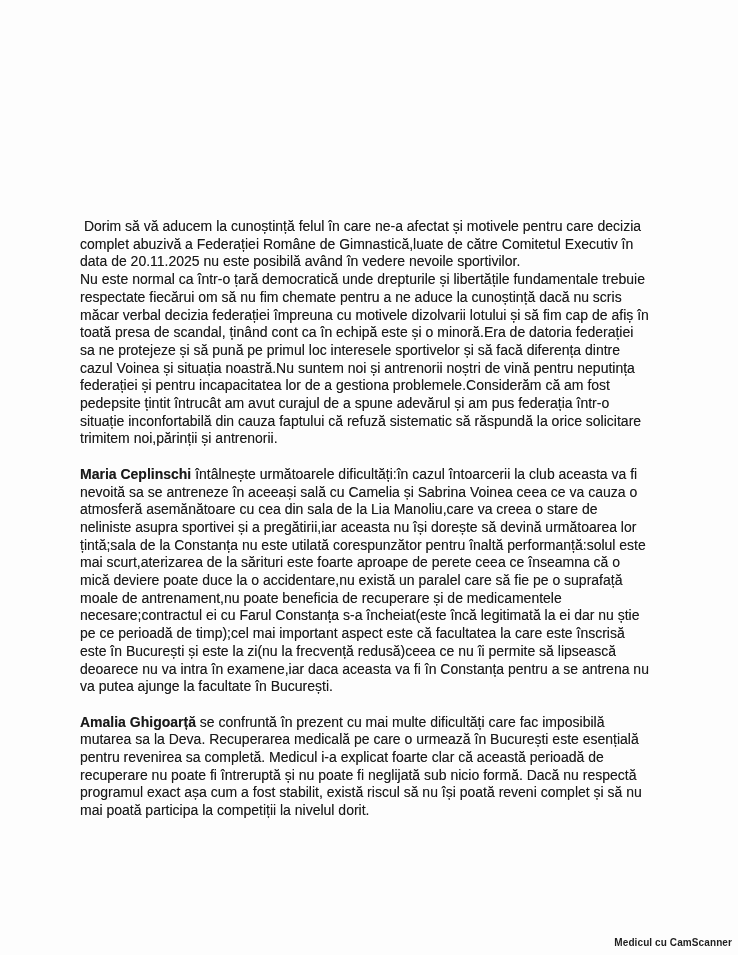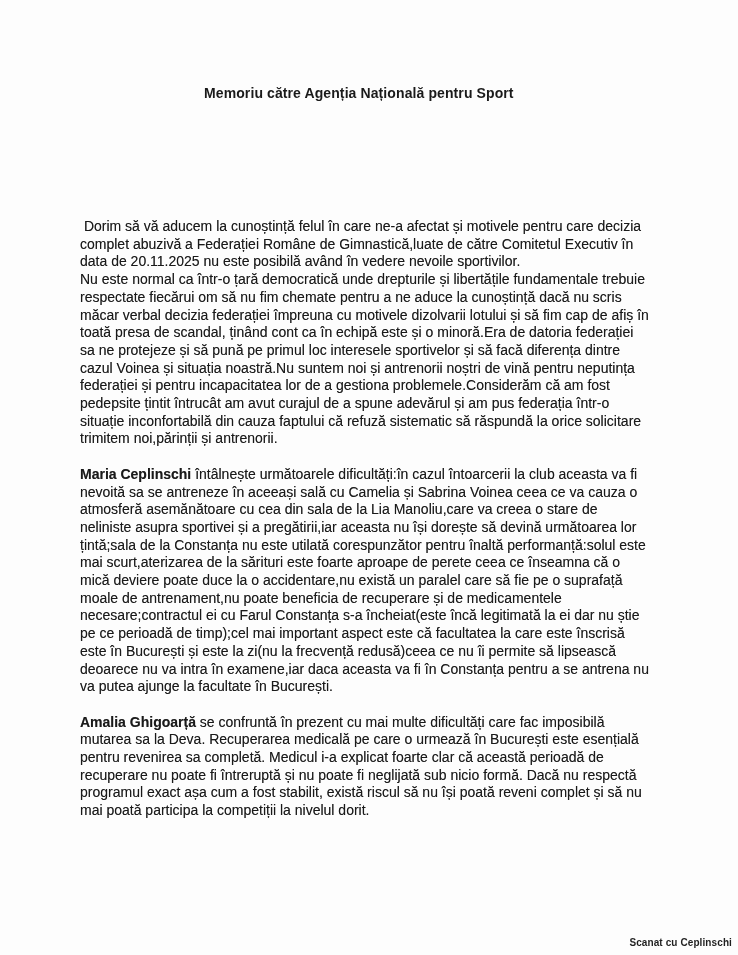--- a/index.html
+++ b/index.html
@@ -61,31 +61,30 @@
     font-weight: bold;
     color: #1f1f1f;
     letter-spacing: 0.1px;
   }
 </style>
 </head>
 <body>
 
 <div class="page">
 
-  <div class="doc-title">Memoriu către Agenția Națională pentru Sport</div>
 
 
   <div class="body-text">
 
     <p class="para"> Dorim să vă aducem la cunoștință felul în care ne-a afectat și motivele pentru care decizia complet abuzivă a Federației Române de Gimnastică,luate de către Comitetul Executiv în data de 20.11.2025 nu este posibilă având în vedere nevoile sportivilor.</p>
 
     <p class="para">Nu este normal ca într-o țară democratică unde drepturile și libertățile fundamentale trebuie respectate fiecărui om să nu fim chemate pentru a ne aduce la cunoștință dacă nu scris măcar verbal decizia federației împreuna cu motivele dizolvarii lotului și să fim cap de afiș în toată presa de scandal, ținând cont ca în echipă este și o minoră.Era de datoria federației sa ne protejeze și să pună pe primul loc interesele sportivelor și să facă diferența dintre cazul Voinea și situația noastră.Nu suntem noi și antrenorii noștri de vină pentru neputința federației și pentru incapacitatea lor de a gestiona problemele.Considerăm că am fost pedepsite țintit întrucât am avut curajul de a spune adevărul și am pus federația într-o situație inconfortabilă din cauza faptului că refuză sistematic să răspundă la orice solicitare trimitem noi,părinții și antrenorii.</p>
 
 
     <p class="para case-para"><span class="case-name">Maria Ceplinschi</span><span> întâlnește următoarele dificultăți:în cazul întoarcerii la club aceasta va fi nevoită sa se antreneze în aceeași sală cu Camelia și Sabrina Voinea ceea ce va cauza o atmosferă asemănătoare cu cea din sala de la Lia Manoliu,care va creea o stare de neliniste asupra sportivei și a pregătirii,iar aceasta nu își dorește să devină următoarea lor țintă;sala de la Constanța nu este utilată corespunzător pentru înaltă performanță:solul este mai scurt,aterizarea de la sărituri este foarte aproape de perete ceea ce înseamna că o mică deviere poate duce la o accidentare,nu există un paralel care să fie pe o suprafață moale de antrenament,nu poate beneficia de recuperare și de medicamentele necesare;contractul ei cu Farul Constanța s-a încheiat(este încă legitimată la ei dar nu știe pe ce perioadă de timp);cel mai important aspect este că facultatea la care este înscrisă este în București și este la zi(nu la frecvență redusă)ceea ce nu îi permite să lipsească deoarece nu va intra în examene,iar daca aceasta va fi în Constanța pentru a se antrena nu va putea ajunge la facultate în București.</span></p>
 
     <p class="para case-para"><span class="case-name">Amalia Ghigoarță</span><span> se confruntă în prezent cu mai multe dificultăți care fac imposibilă mutarea sa la Deva. Recuperarea medicală pe care o urmează în București este esențială pentru revenirea sa completă. Medicul i-a explicat foarte clar că această perioadă de recuperare nu poate fi întreruptă și nu poate fi neglijată sub nicio formă. Dacă nu respectă programul exact așa cum a fost stabilit, există riscul să nu își poată reveni complet și să nu mai poată participa la competiții la nivelul dorit.</span></p>
 
   </div>
 
-  <div class="watermark">Scanat cu Ceplinschi</div>
+  <div class="watermark">Medicul cu CamScanner</div>
 
 </div>
 
 </body></html>

